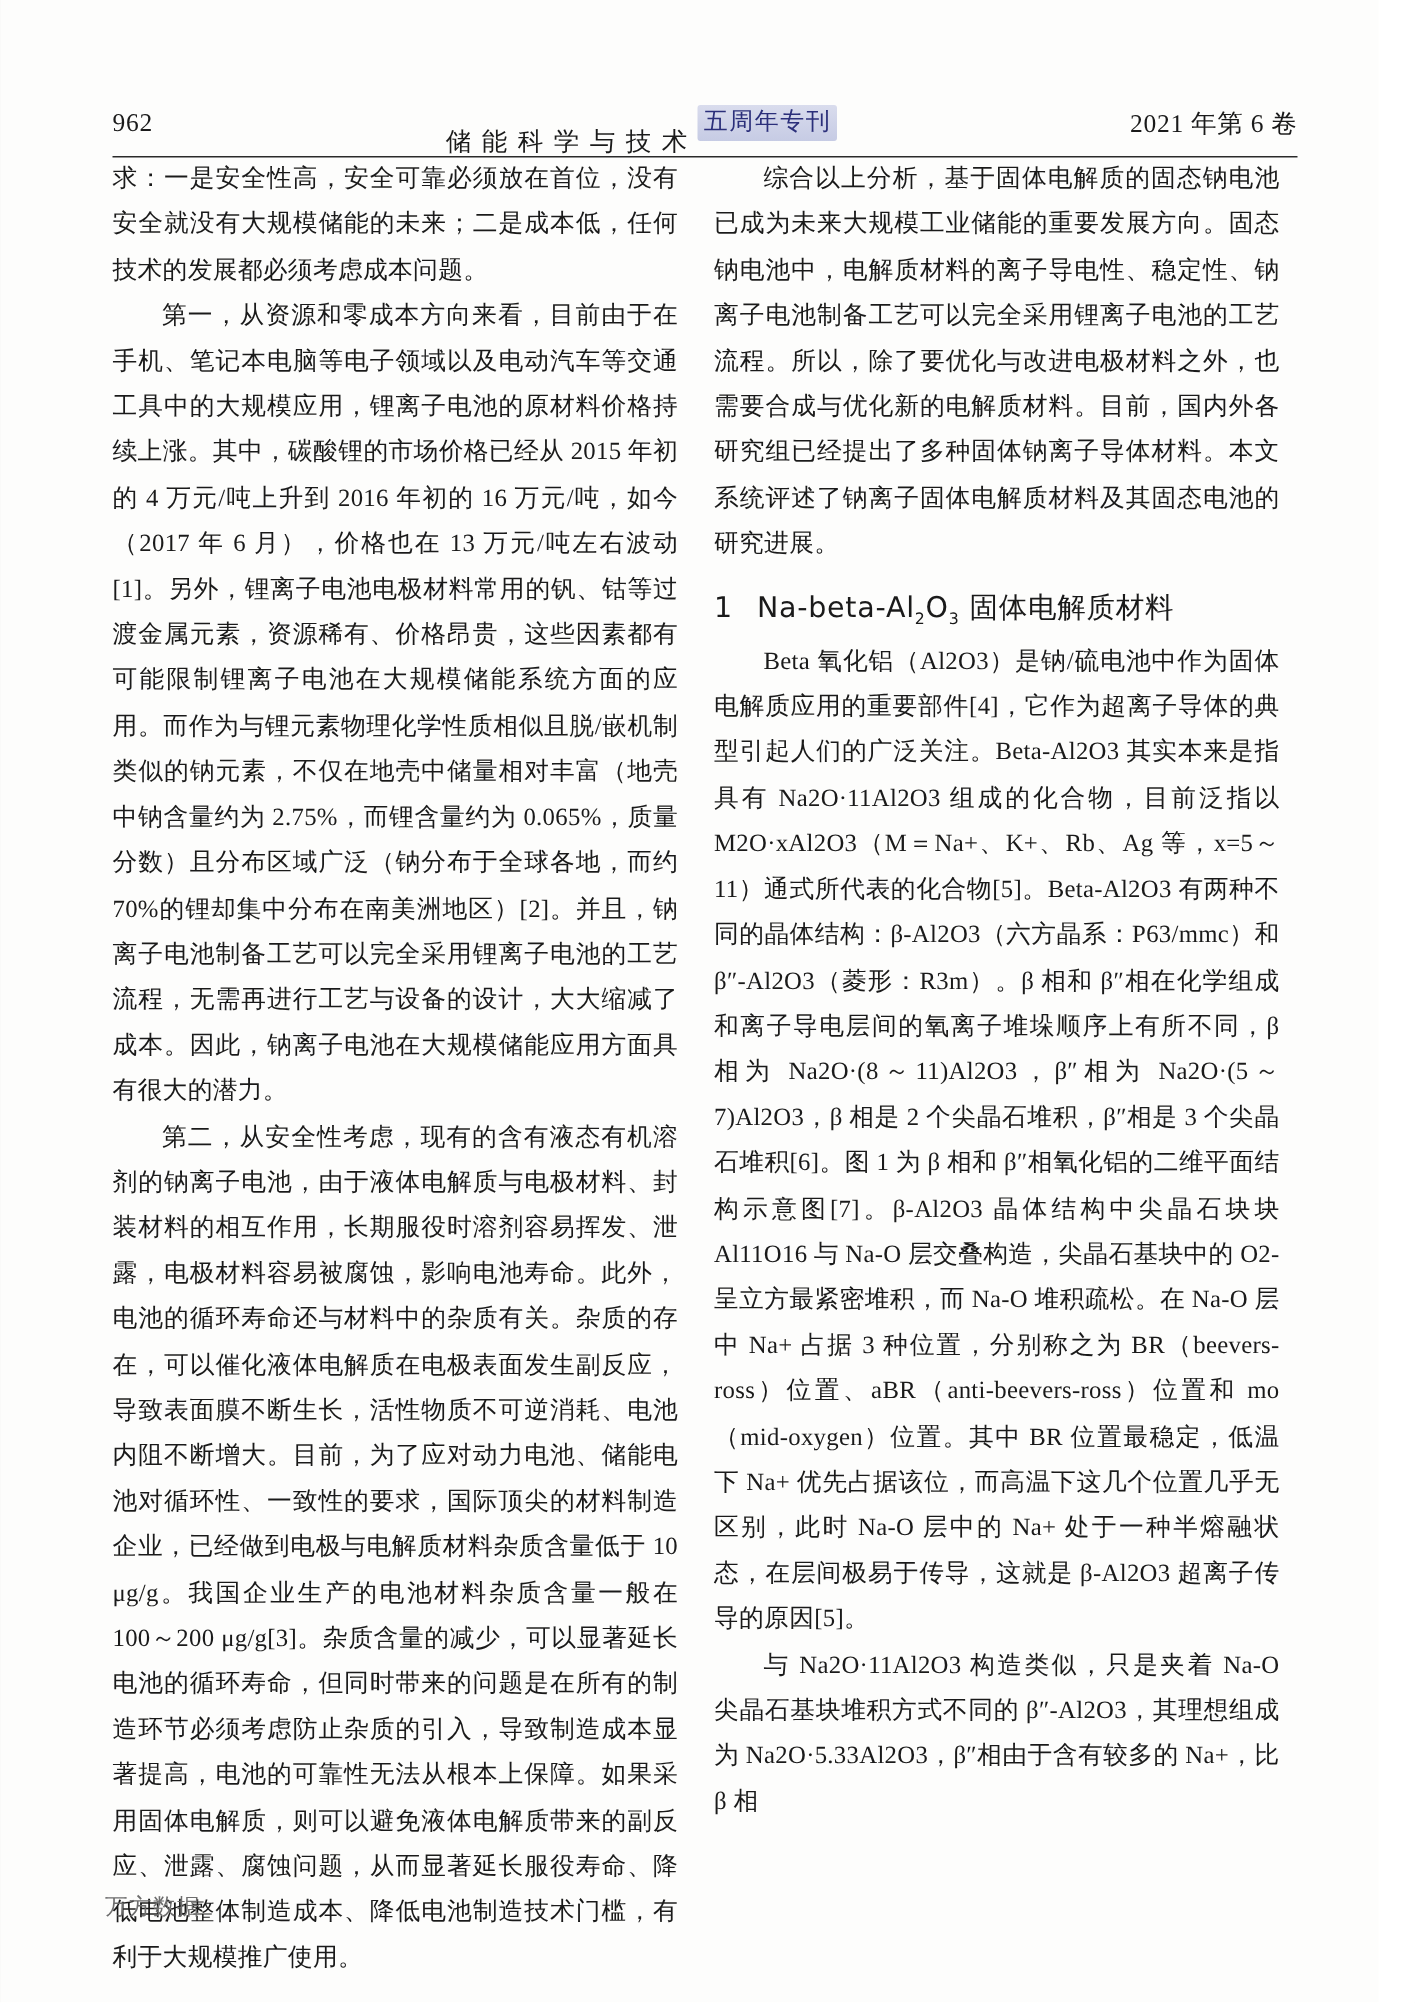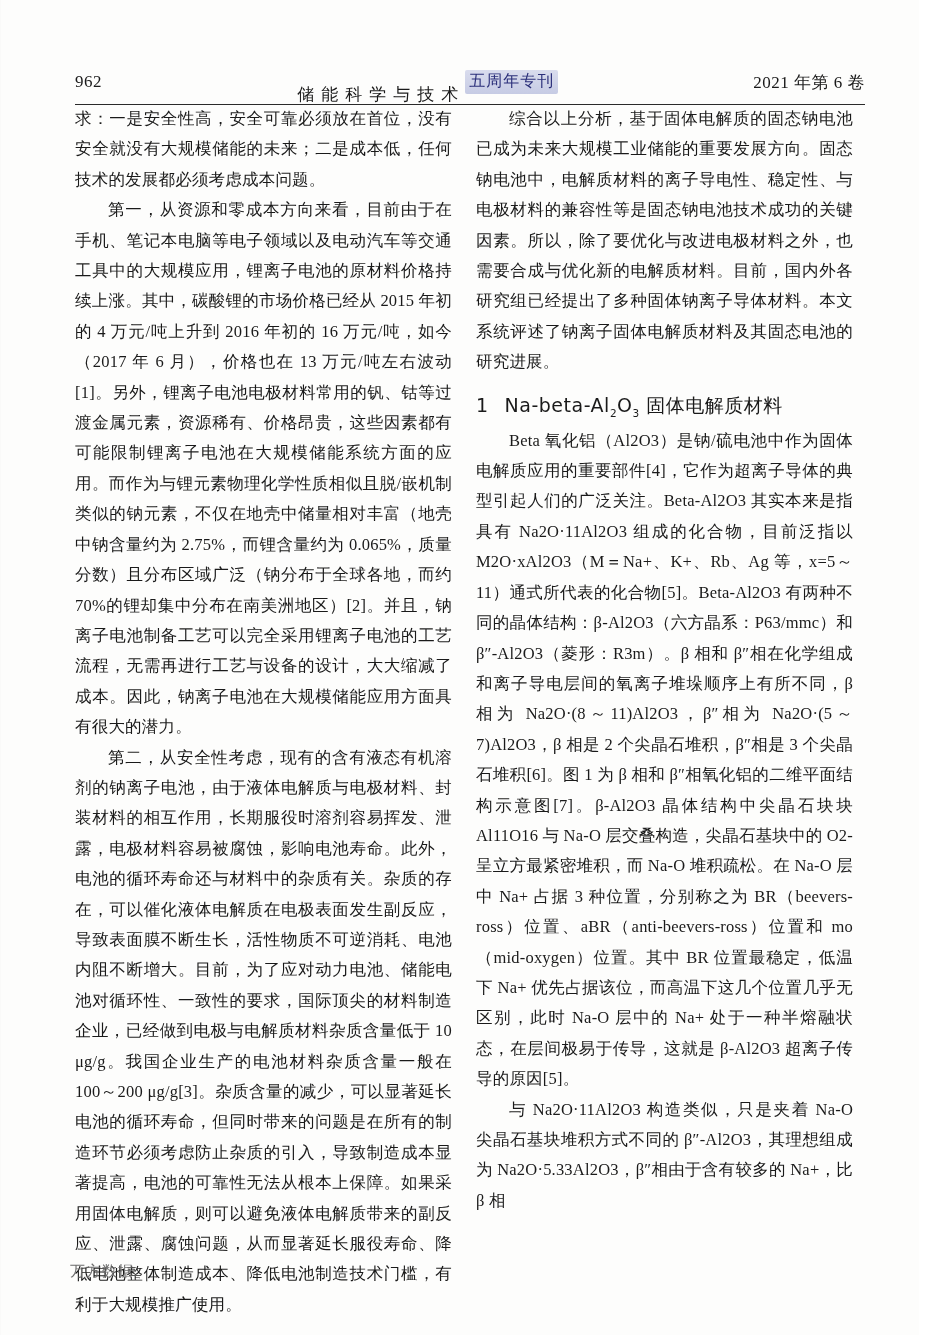--- a/index.html
+++ b/index.html
@@ -147,21 +147,21 @@
   <div class="columns">
 
     <div class="col">
       <p class="noindent">求：一是安全性高，安全可靠必须放在首位，没有安全就没有大规模储能的未来；二是成本低，任何技术的发展都必须考虑成本问题。</p>
       <p>第一，从资源和零成本方向来看，目前由于在手机、笔记本电脑等电子领域以及电动汽车等交通工具中的大规模应用，锂离子电池的原材料价格持续上涨。其中，碳酸锂的市场价格已经从 2015 年初的 4 万元/吨上升到 2016 年初的 16 万元/吨，如今（2017 年 6 月），价格也在 13 万元/吨左右波动[1]。另外，锂离子电池电极材料常用的钒、钴等过渡金属元素，资源稀有、价格昂贵，这些因素都有可能限制锂离子电池在大规模储能系统方面的应用。而作为与锂元素物理化学性质相似且脱/嵌机制类似的钠元素，不仅在地壳中储量相对丰富（地壳中钠含量约为 2.75%，而锂含量约为 0.065%，质量分数）且分布区域广泛（钠分布于全球各地，而约 70%的锂却集中分布在南美洲地区）[2]。并且，钠离子电池制备工艺可以完全采用锂离子电池的工艺流程，无需再进行工艺与设备的设计，大大缩减了成本。因此，钠离子电池在大规模储能应用方面具有很大的潜力。</p>
       <p>第二，从安全性考虑，现有的含有液态有机溶剂的钠离子电池，由于液体电解质与电极材料、封装材料的相互作用，长期服役时溶剂容易挥发、泄露，电极材料容易被腐蚀，影响电池寿命。此外，电池的循环寿命还与材料中的杂质有关。杂质的存在，可以催化液体电解质在电极表面发生副反应，导致表面膜不断生长，活性物质不可逆消耗、电池内阻不断增大。目前，为了应对动力电池、储能电池对循环性、一致性的要求，国际顶尖的材料制造企业，已经做到电极与电解质材料杂质含量低于 10 μg/g。我国企业生产的电池材料杂质含量一般在 100～200 μg/g[3]。杂质含量的减少，可以显著延长电池的循环寿命，但同时带来的问题是在所有的制造环节必须考虑防止杂质的引入，导致制造成本显著提高，电池的可靠性无法从根本上保障。如果采用固体电解质，则可以避免液体电解质带来的副反应、泄露、腐蚀问题，从而显著延长服役寿命、降低电池整体制造成本、降低电池制造技术门槛，有利于大规模推广使用。</p>
 
     </div>
 
     <div class="col">
-      <p>综合以上分析，基于固体电解质的固态钠电池已成为未来大规模工业储能的重要发展方向。固态钠电池中，电解质材料的离子导电性、稳定性、与电极材料的兼容性等是固态钠电池技术成功的关键因素。所以，除了要优化与改进电极材料之外，也需要合成与优化新的电解质材料。目前，国内外各研究组已经提出了多种固体钠离子导体材料。本文系统评述了钠离子固体电解质材料及其固态电池的研究进展。</p>
+      <p>综合以上分析，基于固体电解质的固态钠电池已成为未来大规模工业储能的重要发展方向。固态钠电池中，电解质材料的离子导电性、稳定性、钠离子电池制备工艺可以完全采用锂离子电池的工艺流程。所以，除了要优化与改进电极材料之外，也需要合成与优化新的电解质材料。目前，国内外各研究组已经提出了多种固体钠离子导体材料。本文系统评述了钠离子固体电解质材料及其固态电池的研究进展。</p>
 
       <h2 class="section">
         <span class="num">1</span><span>Na-beta-Al</span><sub>2</sub><span>O</span><sub>3</sub><span> 固体电解质材料</span>
       </h2>
 
       <p>Beta 氧化铝（Al2O3）是钠/硫电池中作为固体电解质应用的重要部件[4]，它作为超离子导体的典型引起人们的广泛关注。Beta-Al2O3 其实本来是指具有 Na2O·11Al2O3 组成的化合物，目前泛指以 M2O·xAl2O3（M＝Na+、K+、Rb、Ag 等，x=5～11）通式所代表的化合物[5]。Beta-Al2O3 有两种不同的晶体结构：β-Al2O3（六方晶系：P63/mmc）和 β″-Al2O3（菱形：R3m）。β 相和 β″相在化学组成和离子导电层间的氧离子堆垛顺序上有所不同，β 相为 Na2O·(8～11)Al2O3，β″相为 Na2O·(5～7)Al2O3，β 相是 2 个尖晶石堆积，β″相是 3 个尖晶石堆积[6]。图 1 为 β 相和 β″相氧化铝的二维平面结构示意图[7]。β-Al2O3 晶体结构中尖晶石块块 Al11O16 与 Na-O 层交叠构造，尖晶石基块中的 O2- 呈立方最紧密堆积，而 Na-O 堆积疏松。在 Na-O 层中 Na+ 占据 3 种位置，分别称之为 BR（beevers-ross）位置、aBR（anti-beevers-ross）位置和 mo（mid-oxygen）位置。其中 BR 位置最稳定，低温下 Na+ 优先占据该位，而高温下这几个位置几乎无区别，此时 Na-O 层中的 Na+ 处于一种半熔融状态，在层间极易于传导，这就是 β-Al2O3 超离子传导的原因[5]。</p>
       <p>与 Na2O·11Al2O3 构造类似，只是夹着 Na-O 尖晶石基块堆积方式不同的 β″-Al2O3，其理想组成为 Na2O·5.33Al2O3，β″相由于含有较多的 Na+，比 β 相</p>
     </div>
 
   </div>

